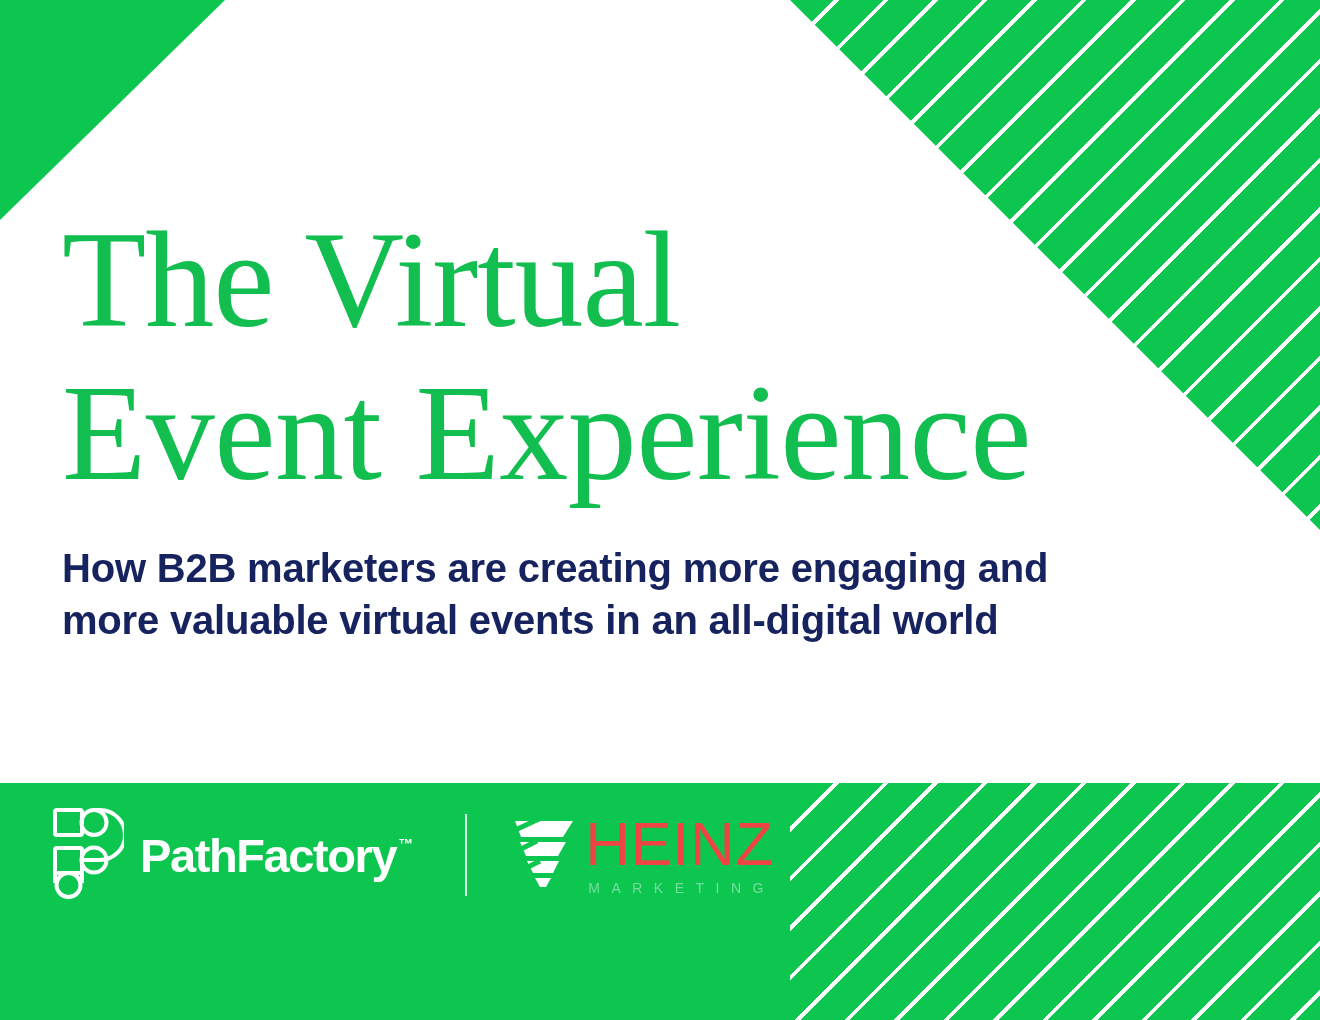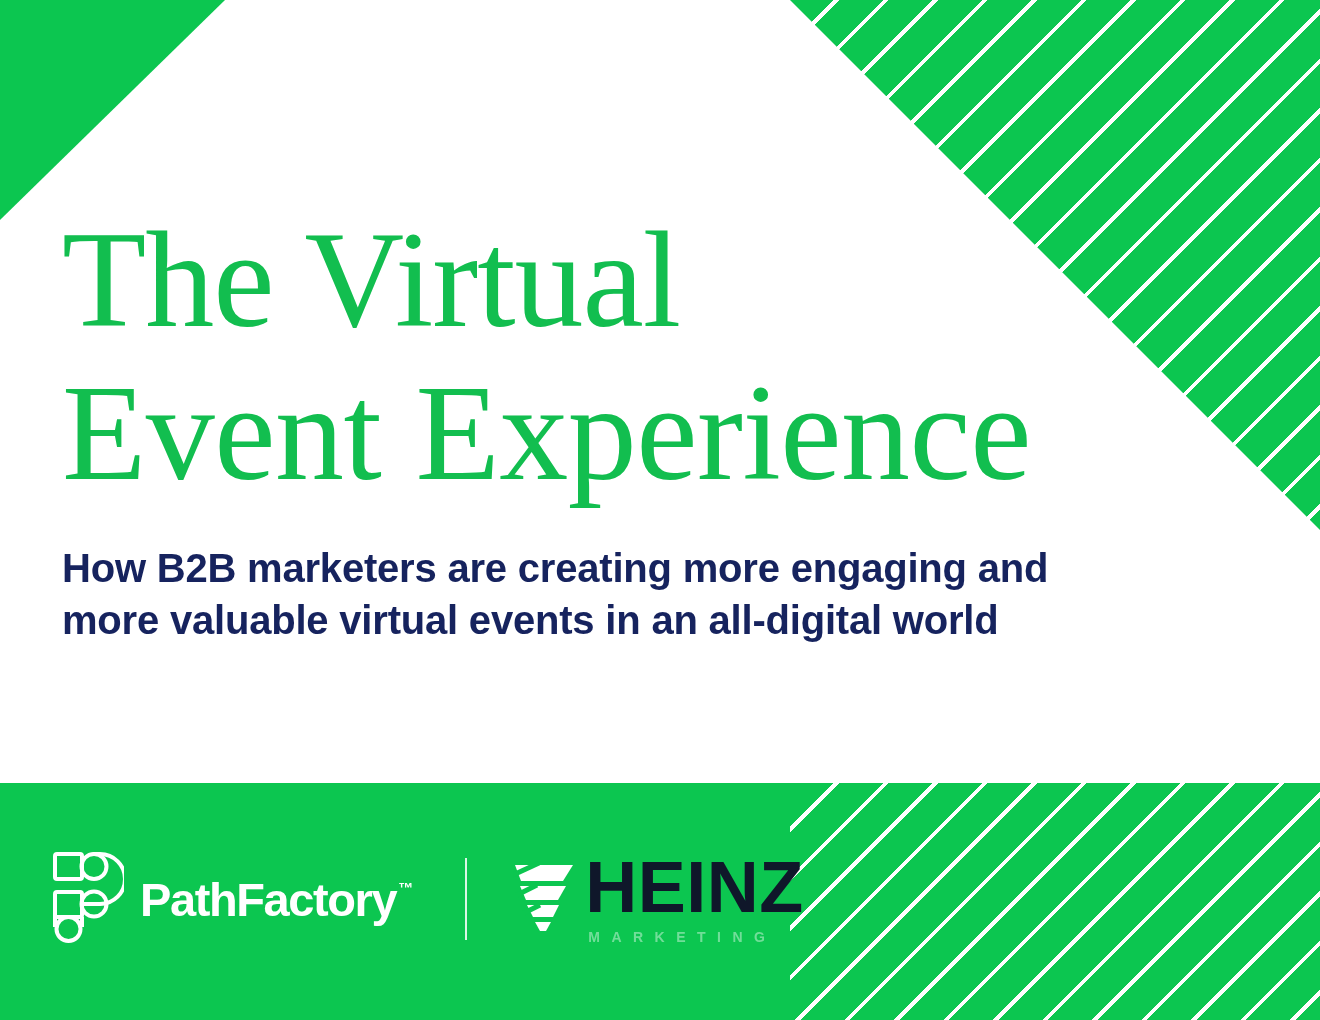--- a/index.html
+++ b/index.html
@@ -95,21 +95,21 @@
     line-height: 1.30;
     font-weight: 700;
     letter-spacing: -0.2px;
     max-width: 1010px;
   }
 
   
   .footer-logos {
     position: absolute;
     left: 50px;
-    top: 843px;
+    top: 799px;
     height: 112px;
     display: flex;
     align-items: center;
     gap: 0px;
   }
 
   .pathfactory-lockup {
     display: flex;
     align-items: center;
     gap: 16px;
@@ -151,30 +151,30 @@
     gap: 10px;
   }
   .heinz-icon { display: block; }
   .heinz-text-col {
     display: flex;
     flex-direction: column;
     align-items: stretch;
   }
   .heinz-word {
     font-family: "Liberation Sans", sans-serif;
-    font-size: 72px;
-    font-weight: 700;
+    font-size: 62px;
+    font-weight: 400;
     letter-spacing: 0.5px;
     line-height: 0.92;
-    color: #0f172a;
+    color: #ef4444;
   }
   .heinz-sub {
     font-family: "Liberation Sans", sans-serif;
     font-size: 14px;
-    font-weight: 700;
+    font-weight: 400;
     letter-spacing: 11.5px;
     line-height: 1;
     margin-top: 9px;
     margin-left: 3px;
     color: rgba(255,255,255,0.42);
   }
 </style>
 </head>
 <body>
 

